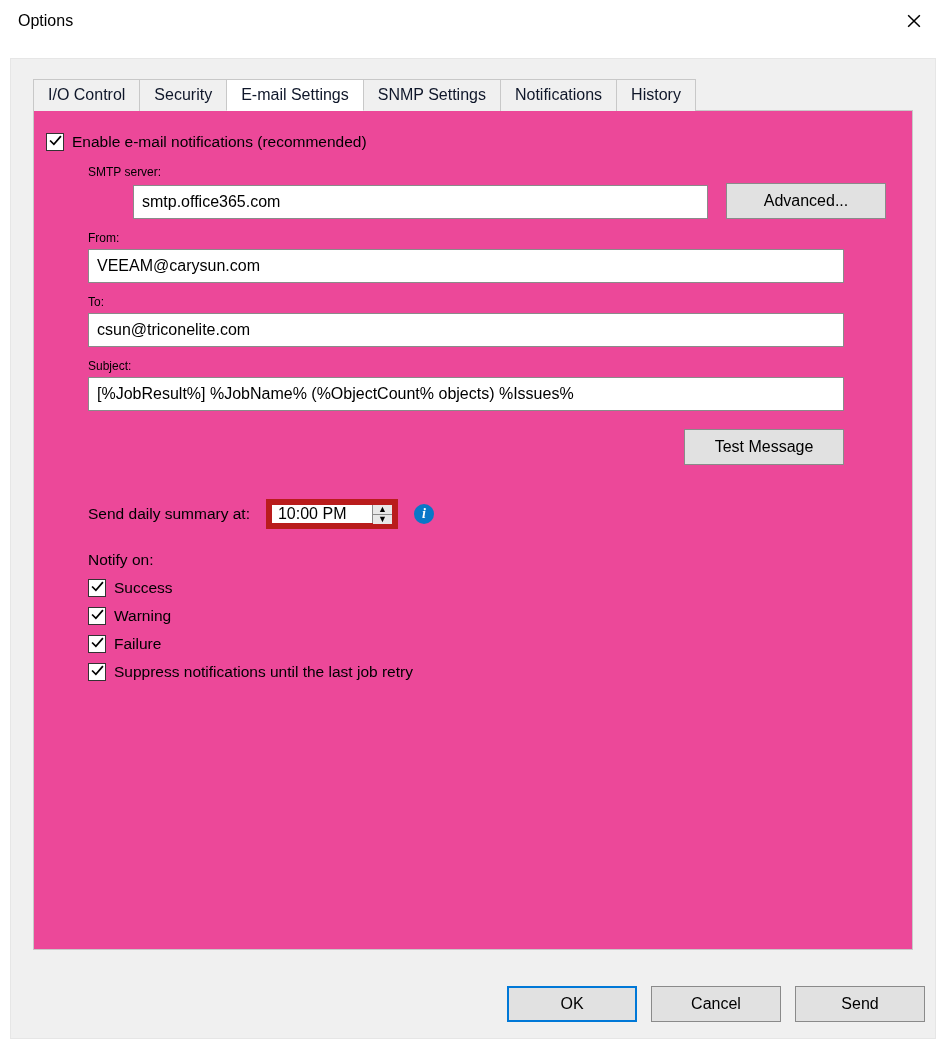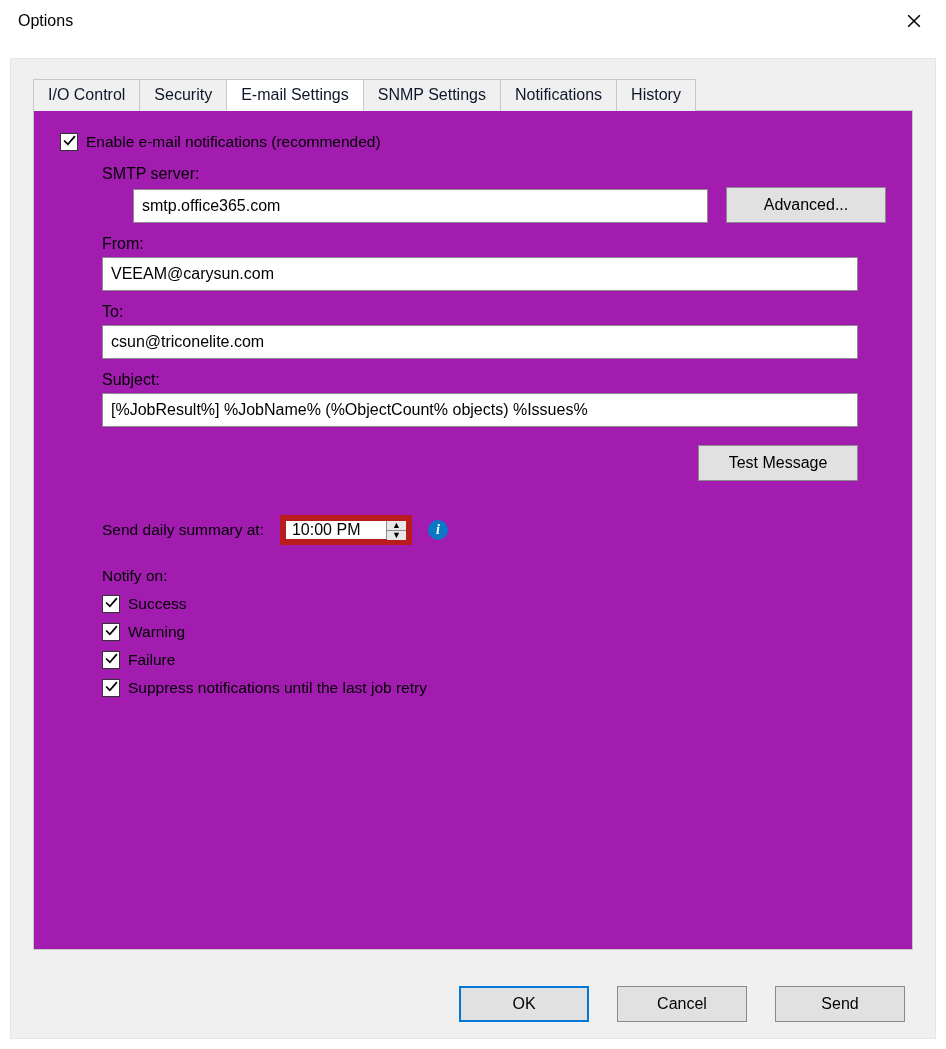--- a/index.html
+++ b/index.html
@@ -66,22 +66,22 @@
     margin-right: -1px;
     cursor: pointer;
   }
   .tab.active {
     background: #fff;
     border-bottom: 1px solid #fff;
     z-index: 3;
   }
   .tab-panel {
     border: 1px solid #c8c8c8;
-    background: #a21caf;
-    padding: 22px 26px 26px 26px;
+    background: #ec4899;
+    padding: 22px 26px 26px 12px;
     min-height: 840px;
     position: relative;
     z-index: 1;
   }
   .checkbox-row {
     display: flex;
     align-items: center;
     gap: 8px;
   }
   .chk {
@@ -97,21 +97,21 @@
   }
   .chk svg { width: 13px; height: 13px; }
   .form-block {
     margin-left: 42px;
     margin-top: 14px;
   }
   .label {
     display: block;
     margin-top: 12px;
     margin-bottom: 4px;
-    font-size: 16px;
+    font-size: 12px;
   }
   .text-input {
     height: 34px;
     border: 1px solid #8a8a8a;
     background: #fff;
     padding: 4px 8px;
     font: inherit;
     font-size: 16px;
     outline: none;
     display: block;
@@ -196,24 +196,24 @@
     justify-content: center;
   }
   .notify-block {
     margin-top: 22px;
   }
   .notify-block .checkbox-row {
     margin-top: 10px;
   }
   .footer-btns {
     position: absolute;
-    right: 30px;
+    right: 10px;
     bottom: 16px;
     display: flex;
-    gap: 28px;
+    gap: 14px;
   }
 </style>
 </head>
 <body>
 
 <div class="dialog">
 
   <div class="titlebar">
     <div class="titlebar-title">Options</div>
     <button class="close-btn">

